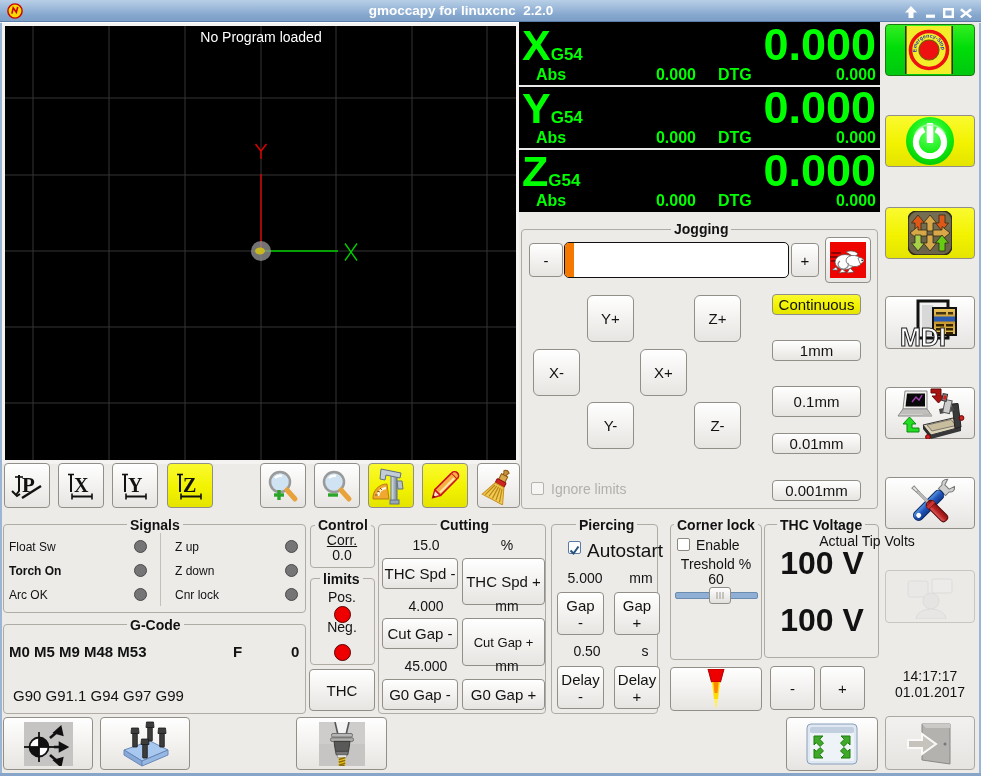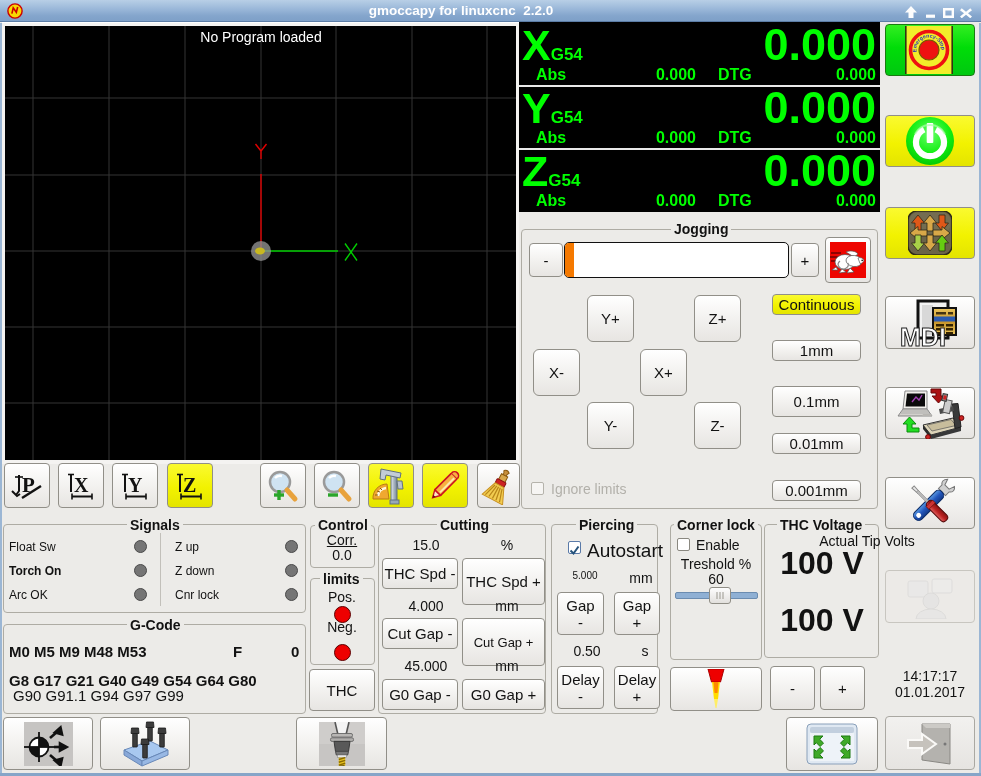--- a/index.html
+++ b/index.html
@@ -259,21 +259,20 @@
 <div class="txt" style="left:175px;top:588px;font-size:12px;">Cnr lock</div>
 <div class="led" style="left:285px;top:540px;width:13px;height:13px;background:#757575;border:1.5px solid #4a4a4a;"></div>
 <div class="led" style="left:285px;top:564px;width:13px;height:13px;background:#757575;border:1.5px solid #4a4a4a;"></div>
 <div class="led" style="left:285px;top:588px;width:13px;height:13px;background:#757575;border:1.5px solid #4a4a4a;"></div>
 
 <div class="frame" style="left:3px;top:624px;width:303px;height:90px;"></div>
 <div class="flabel" style="left:127px;top:617px;">G-Code</div>
 <div class="txt" style="left:9px;top:643px;font-size:15px;font-weight:bold;">M0 M5 M9 M48 M53</div>
 <div class="txt" style="left:233px;top:643px;font-size:15px;font-weight:bold;">F</div>
 <div class="txt" style="left:291px;top:643px;font-size:15px;font-weight:bold;">0</div>
-<div class="txt" style="left:9px;top:672px;font-size:15px;font-weight:bold;">G8 G17 G21 G40 G49 G54 G64 G80</div>
 <div class="txt" style="left:13px;top:687px;font-size:15px;font-weight:normal;">G90 G91.1 G94 G97 G99</div>
 
 <div class="flabel" style="left:315px;top:517px;">Control</div>
 <div class="frame" style="left:310px;top:525px;width:65px;height:43px;"></div>
 <div class="txt ctr" style="left:342px;top:532px;font-size:14px;text-decoration:underline;">Corr.</div>
 <div class="txt ctr" style="left:342px;top:547px;font-size:14px;">0.0</div>
 <div class="frame" style="left:310px;top:578px;width:65px;height:87px;"></div>
 <div class="flabel" style="left:320px;top:571px;">limits</div>
 <div class="txt ctr" style="left:342px;top:589px;font-size:14px;">Pos.</div>
 <div class="led" style="left:334px;top:606px;width:17px;height:17px;background:#ee0000;border:1.5px solid #5a0000;"></div>
@@ -297,21 +296,21 @@
 <div class="btn" style="left:462px;top:679px;width:83px;height:31px;font-size:15px;">G0 Gap +</div>
 
 <div class="frame" style="left:551px;top:524px;width:107px;height:190px;"></div>
 <div class="flabel" style="left:576px;top:517px;">Piercing</div>
 <div class="abs" style="left:568px;top:541px;width:13px;height:13px;box-sizing:border-box;border:1px solid #5a7aa8;background:#fff;border-radius:2px;">
   <svg width="11" height="11" viewBox="0 0 11 11">
         <path d="M1.5 5.5 L4.5 8.5 L9.5 1.5" stroke="#26537c" stroke-width="2" fill="none"></path>
       </svg>
 </div>
 <div class="txt" style="left:587px;top:540px;font-size:19px;">Autostart</div>
-<div class="txt ctr" style="left:585px;top:570px;font-size:10px;">5.000</div>
+<div class="txt ctr" style="left:585px;top:570px;font-size:14px;">5.000</div>
 <div class="txt ctr" style="left:641px;top:570px;font-size:14px;">mm</div>
 <div class="btn" style="left:557px;top:592px;width:47px;height:43px;font-size:15px;text-align:center;line-height:17px;">Gap<br>-</div>
 <div class="btn" style="left:614px;top:592px;width:46px;height:43px;font-size:15px;text-align:center;line-height:17px;">Gap<br>+</div>
 <div class="txt ctr" style="left:587px;top:643px;font-size:14px;">0.50</div>
 <div class="txt ctr" style="left:645px;top:643px;font-size:14px;">s</div>
 <div class="btn" style="left:557px;top:666px;width:47px;height:43px;font-size:15px;text-align:center;line-height:17px;">Delay<br>-</div>
 <div class="btn" style="left:614px;top:666px;width:46px;height:43px;font-size:15px;text-align:center;line-height:17px;">Delay<br>+</div>
 
 <div class="frame" style="left:670px;top:524px;width:92px;height:136px;"></div>
 <div class="flabel" style="left:674px;top:517px;">Corner lock</div>

